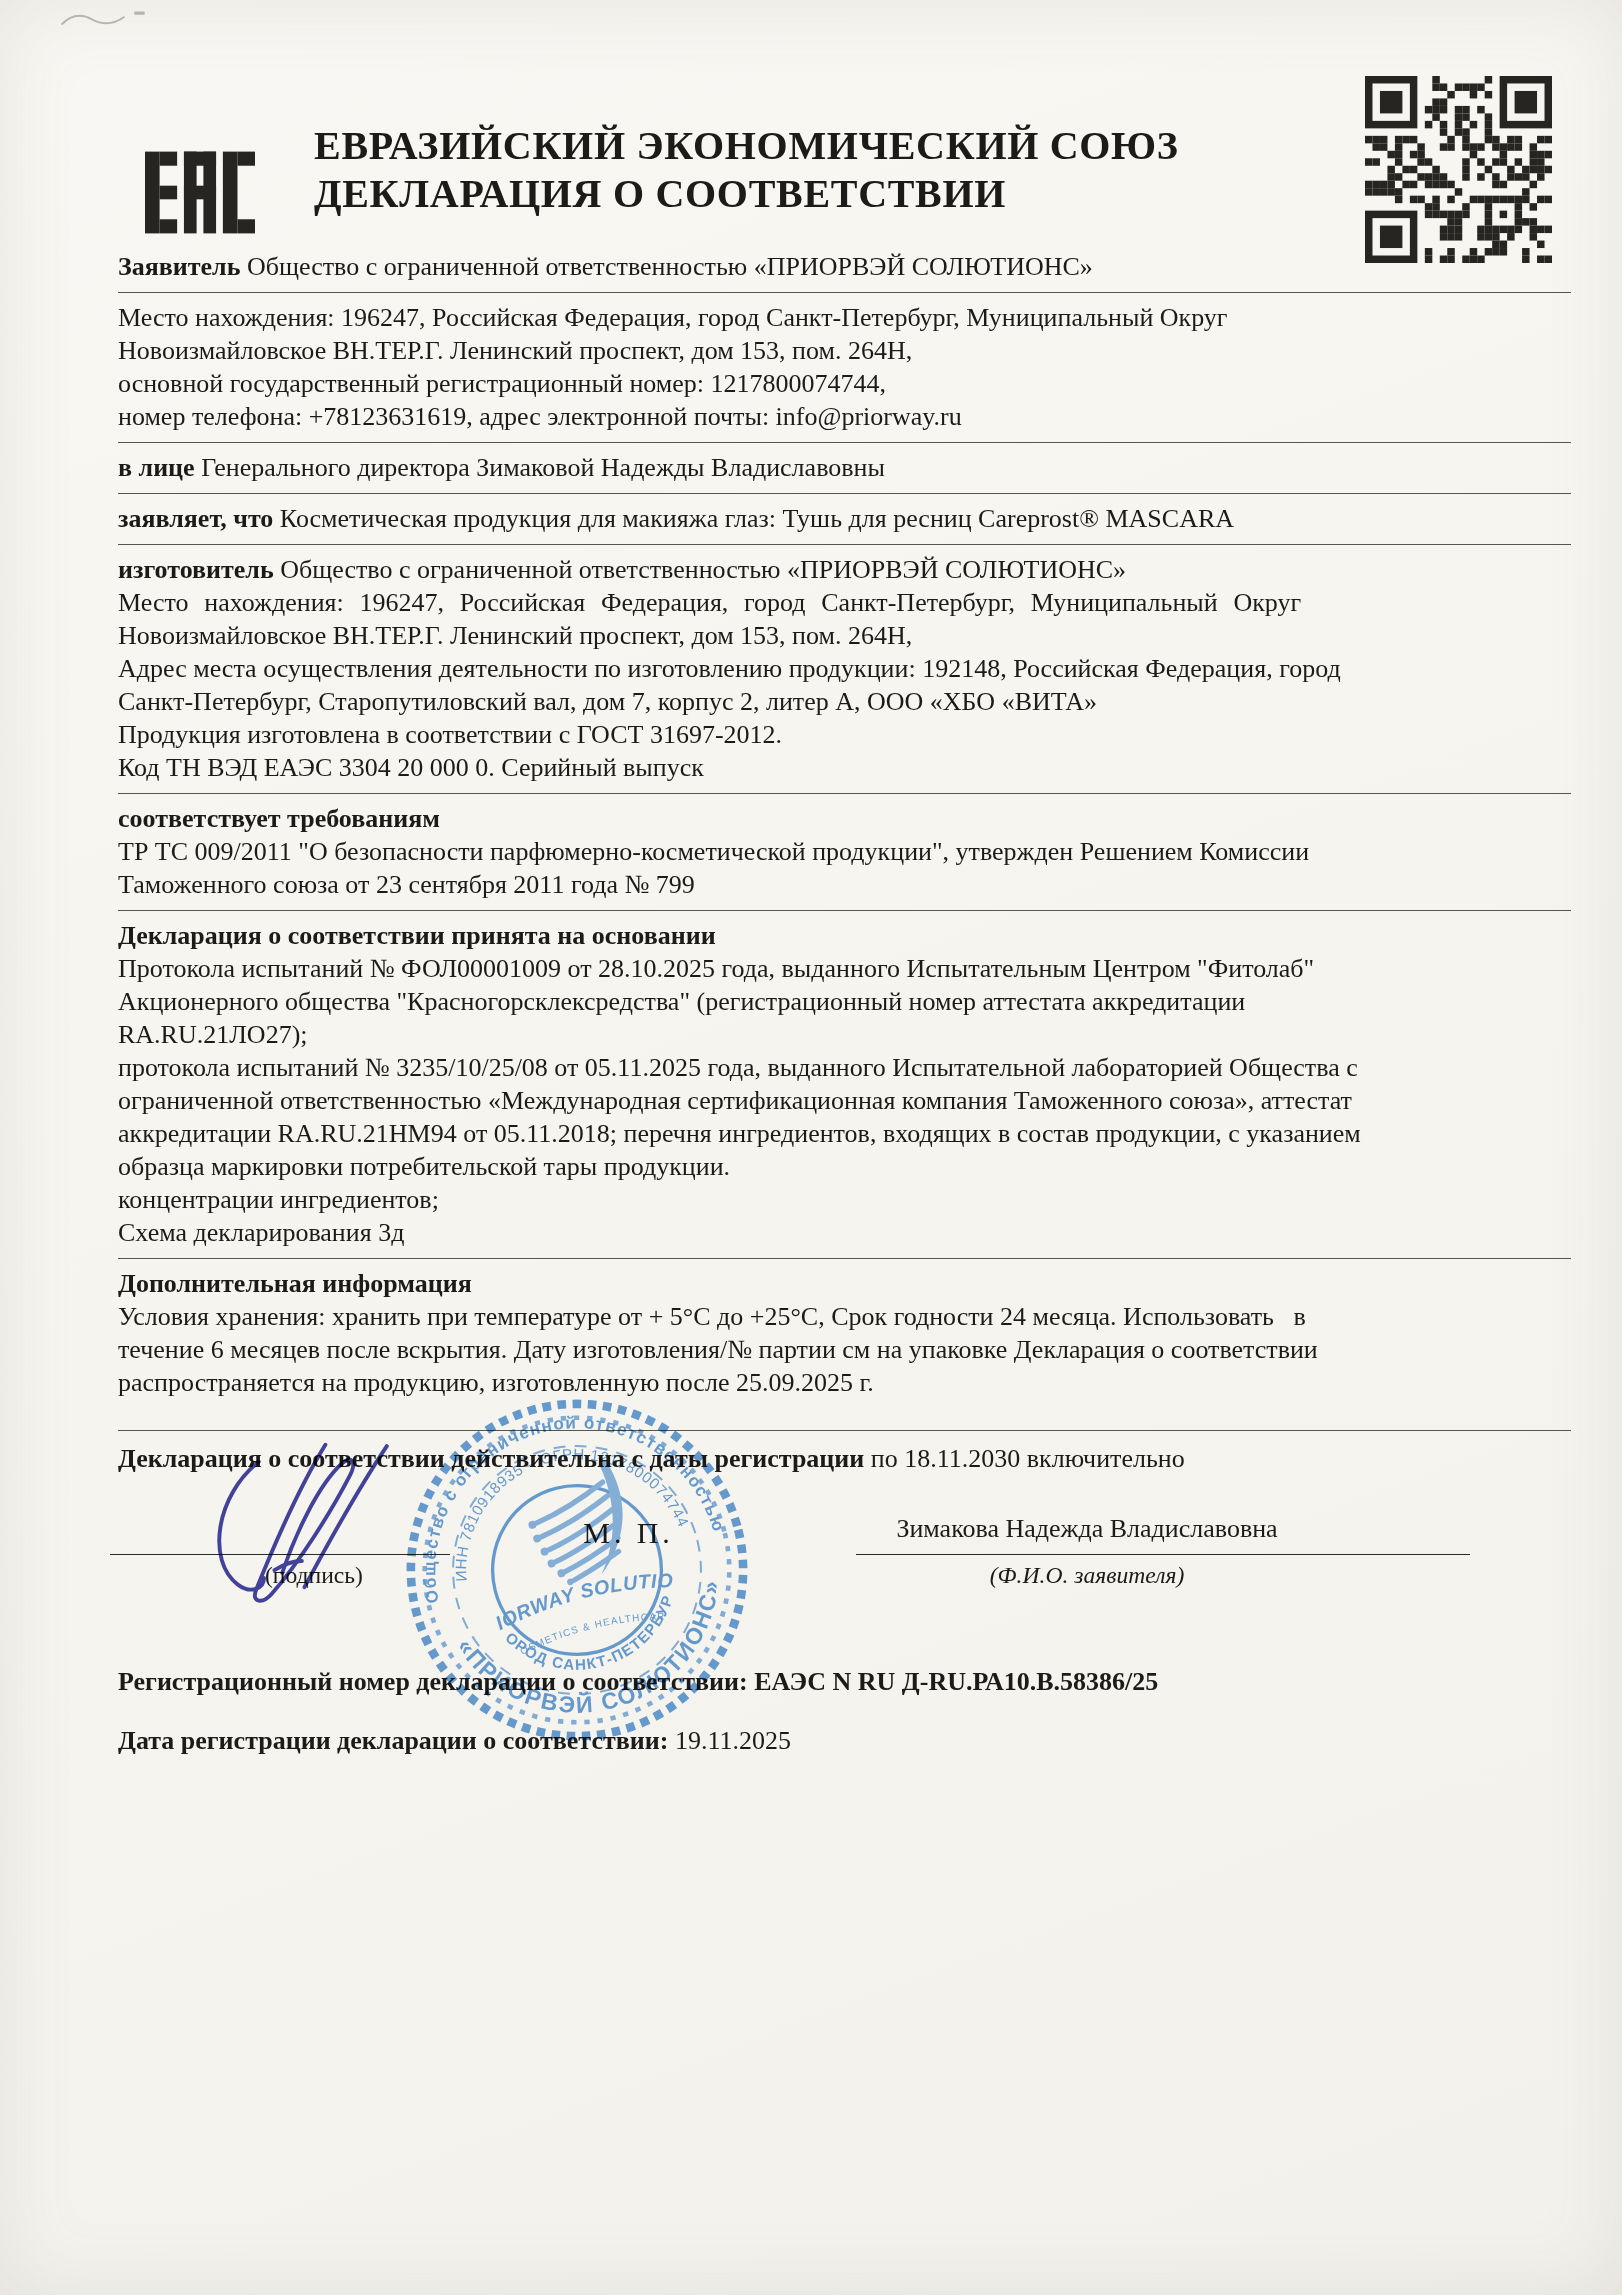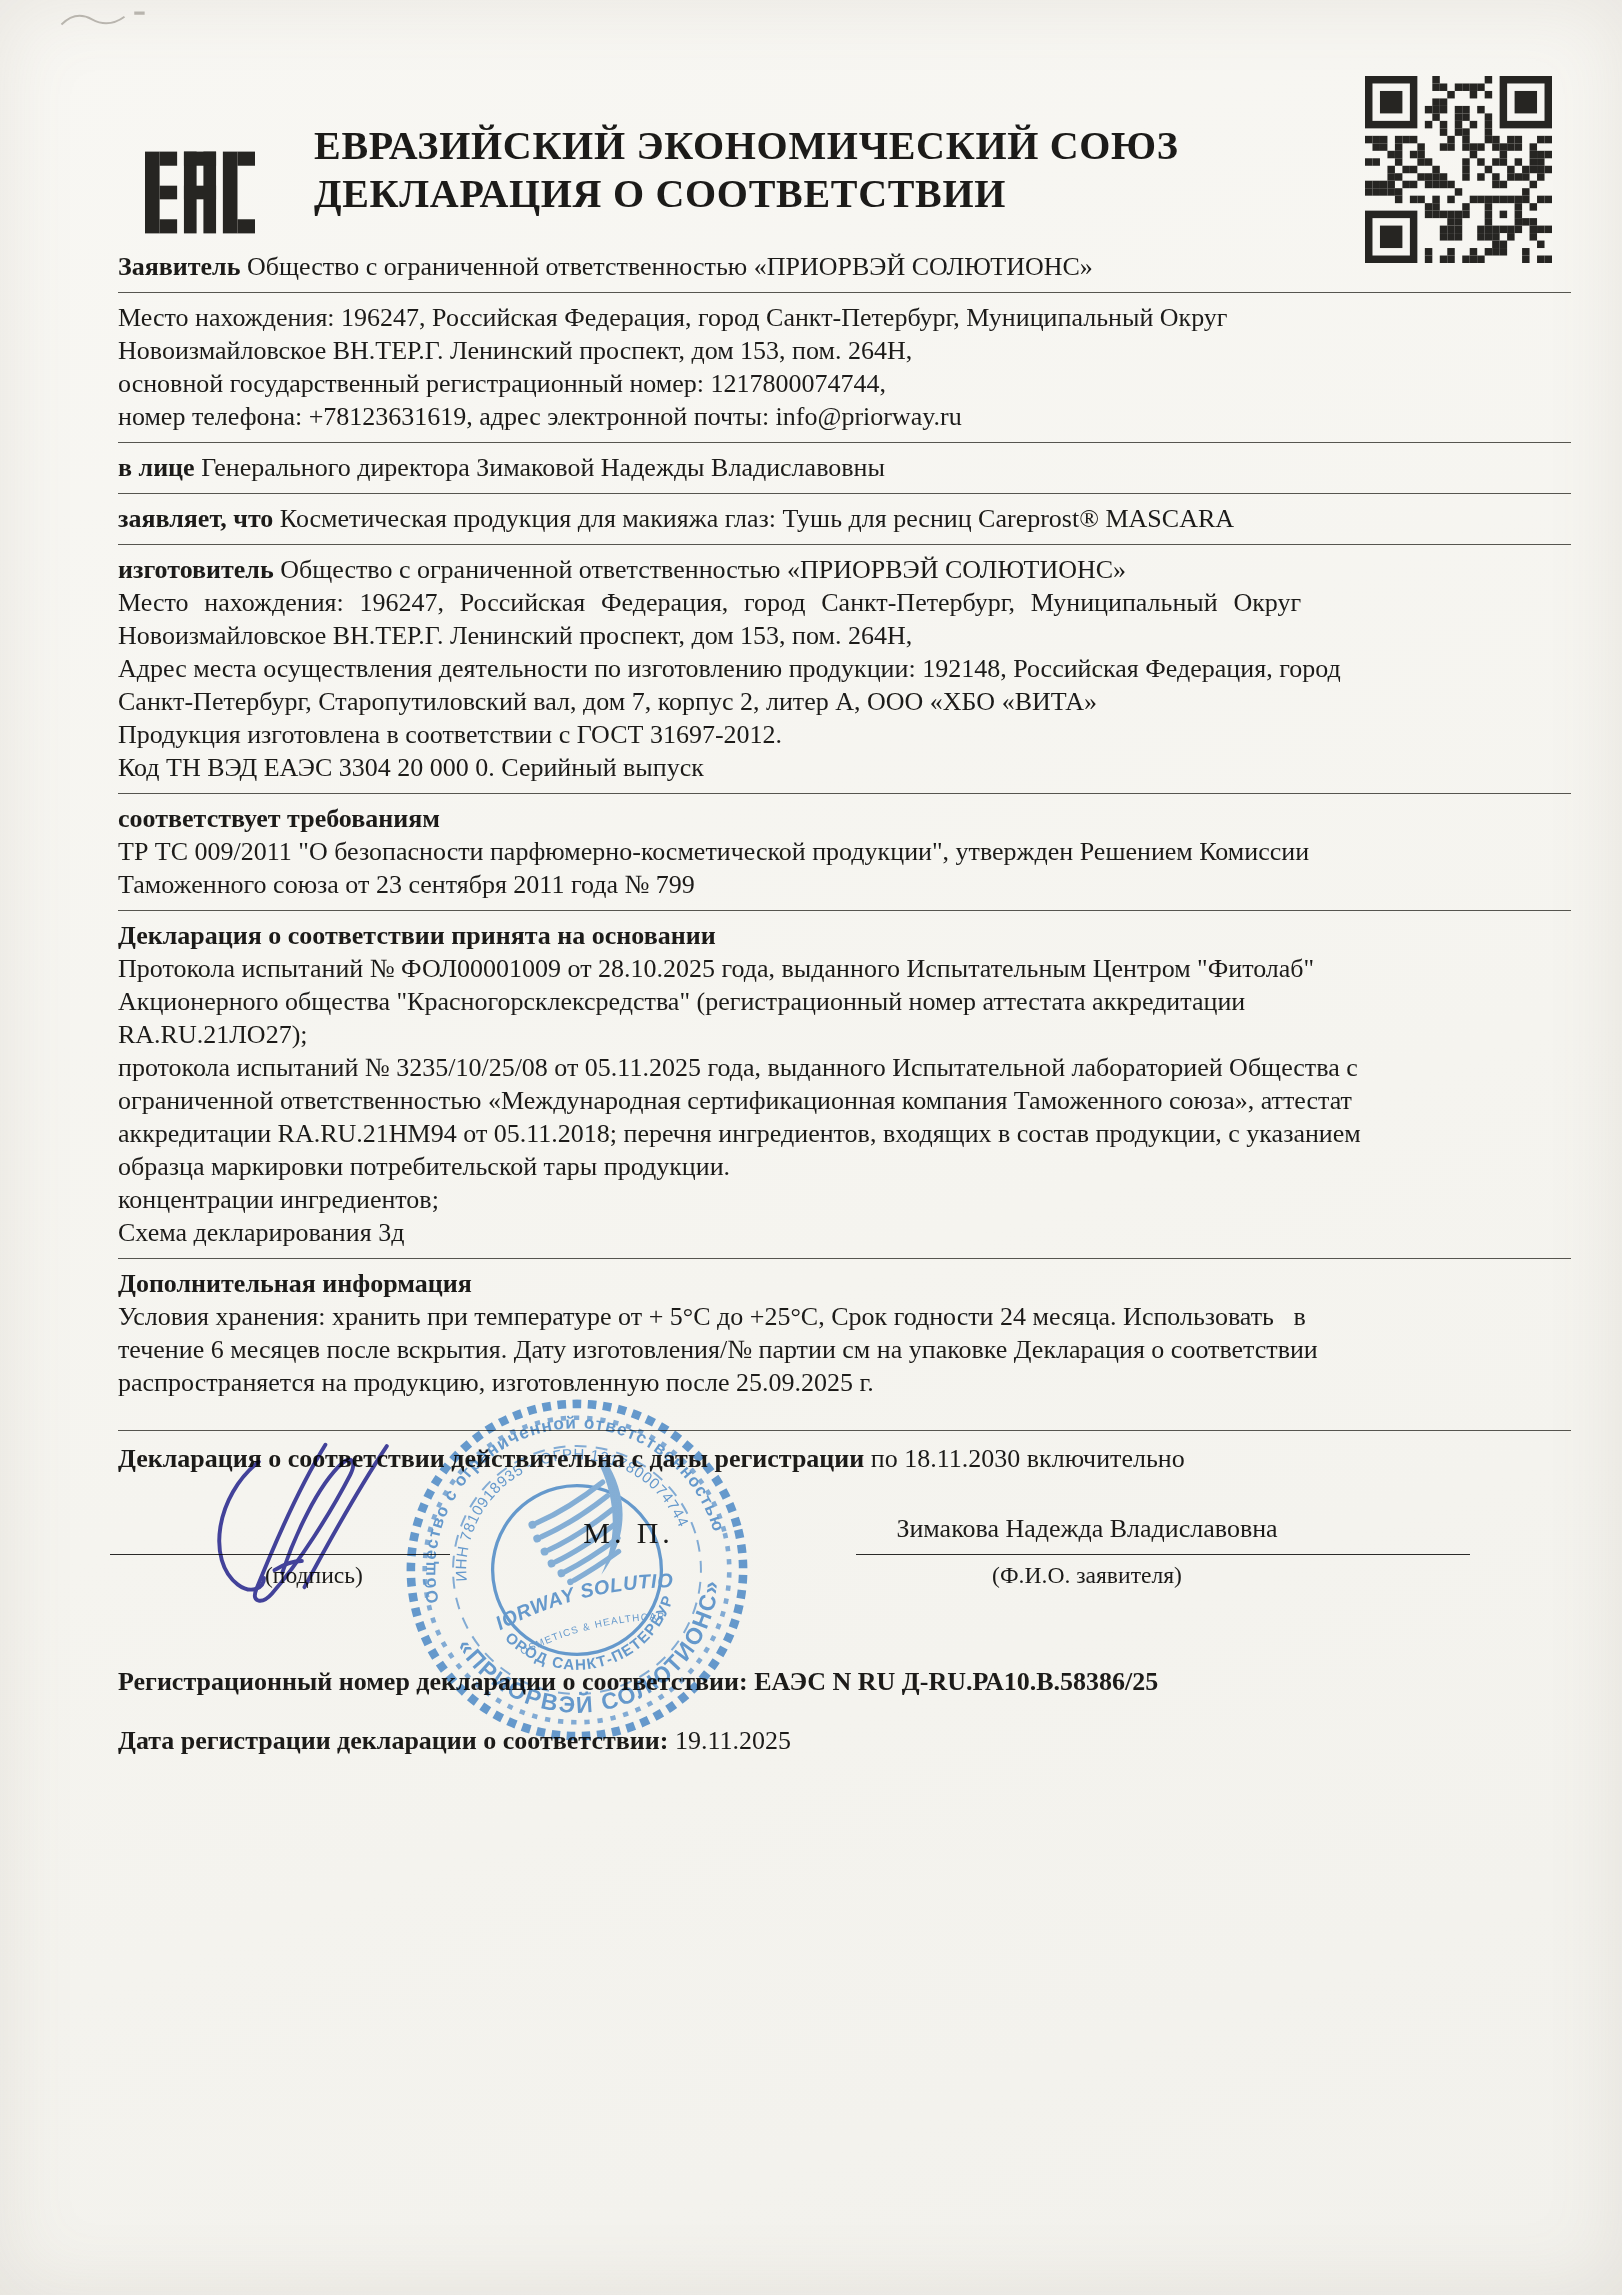--- a/index.html
+++ b/index.html
@@ -21,21 +21,21 @@
   .rule{border:none;border-top:1.3px solid #3a3833;opacity:.85;margin:8.5px 0;}
   
   .lower{position:absolute;left:0;right:0;top:1430px;padding:0 52px 0 118px;z-index:2;}
   .validity{margin-top:10.5px;}
   .sigzone{position:relative;height:165px;}
   .sig-line-left{position:absolute;left:-7.9px;top:79px;width:340px;border-top:1.3px solid #2b2a28;}
   .sig-line-right{position:absolute;left:738px;top:79px;width:614px;border-top:1.3px solid #2b2a28;}
   .cap{font-size:23.6px;line-height:29px;}
   .sig-caption-left{position:absolute;left:98px;top:86px;width:196px;text-align:center;}
   .signer-name{position:absolute;left:740px;top:39px;width:458px;text-align:center;font-size:26px;}
-  .sig-caption-right{position:absolute;left:740px;top:86px;width:458px;text-align:center;}
+  .sig-caption-right{position:absolute;left:740px;top:86px;width:458px;text-align:center;font-style:italic;}
   .mp{position:absolute;left:419px;top:41px;width:183px;text-align:center;font-size:30px;letter-spacing:3.9px;}
   .reg{margin-top:25px;}
   .date{margin-top:26px;}
   
   .stamp{position:absolute;left:399px;top:1392px;width:356px;height:356px;z-index:6;
          mix-blend-mode:multiply;opacity:.85;pointer-events:none;}
   .stamp text{font-family:"Liberation Sans",sans-serif;fill:#4e8fd4;}
   .st-top{font-size:26px;font-weight:bold;letter-spacing:2px;}
   .st-bottom{font-size:35px;font-weight:bold;letter-spacing:3px;}
   .st-inn{font-size:23px;letter-spacing:1px;}

